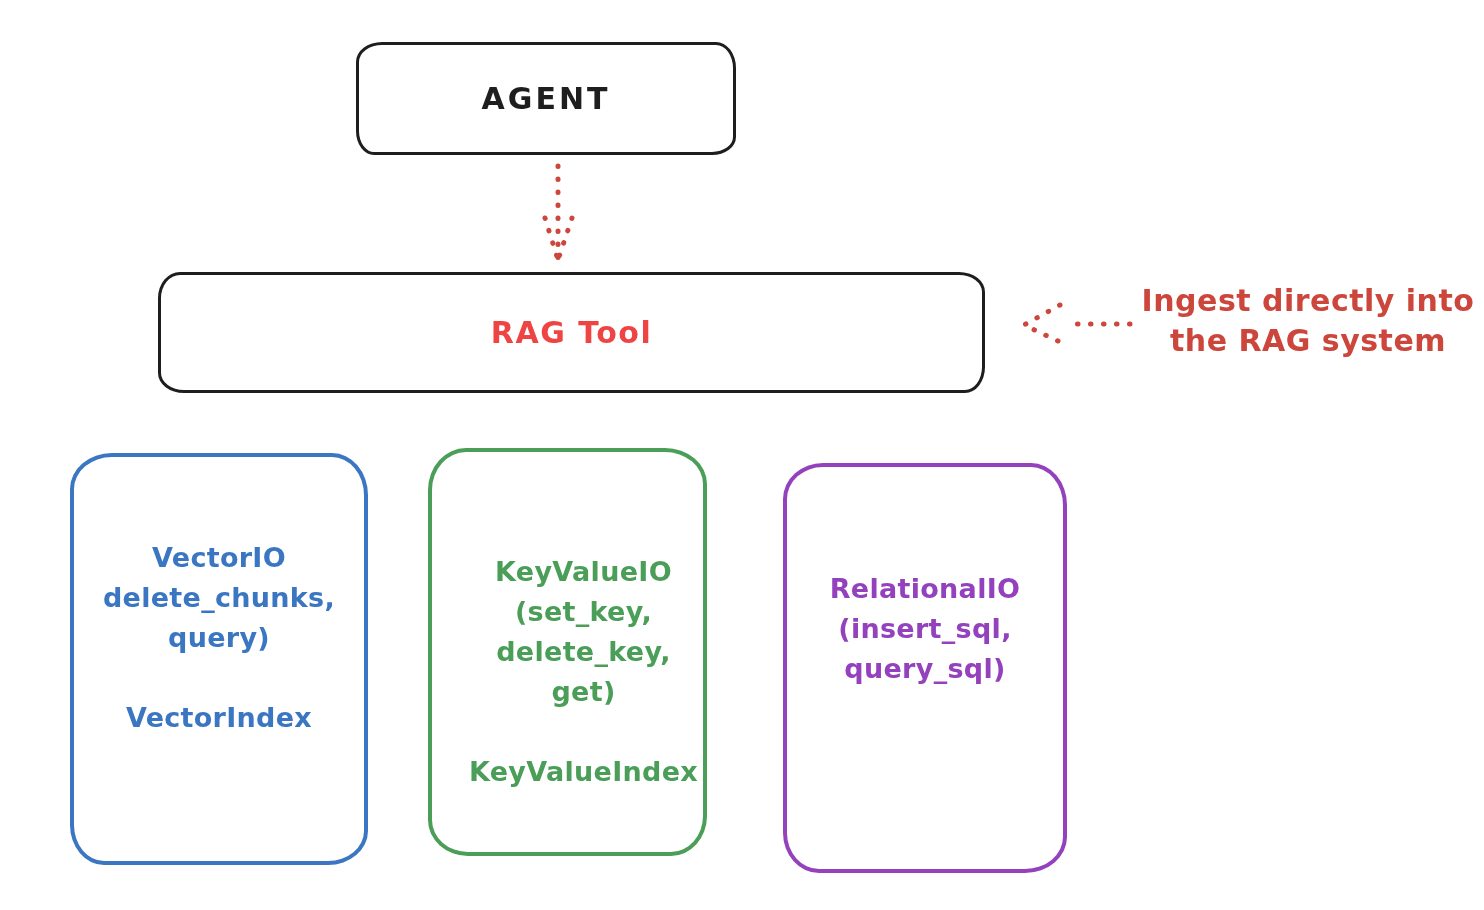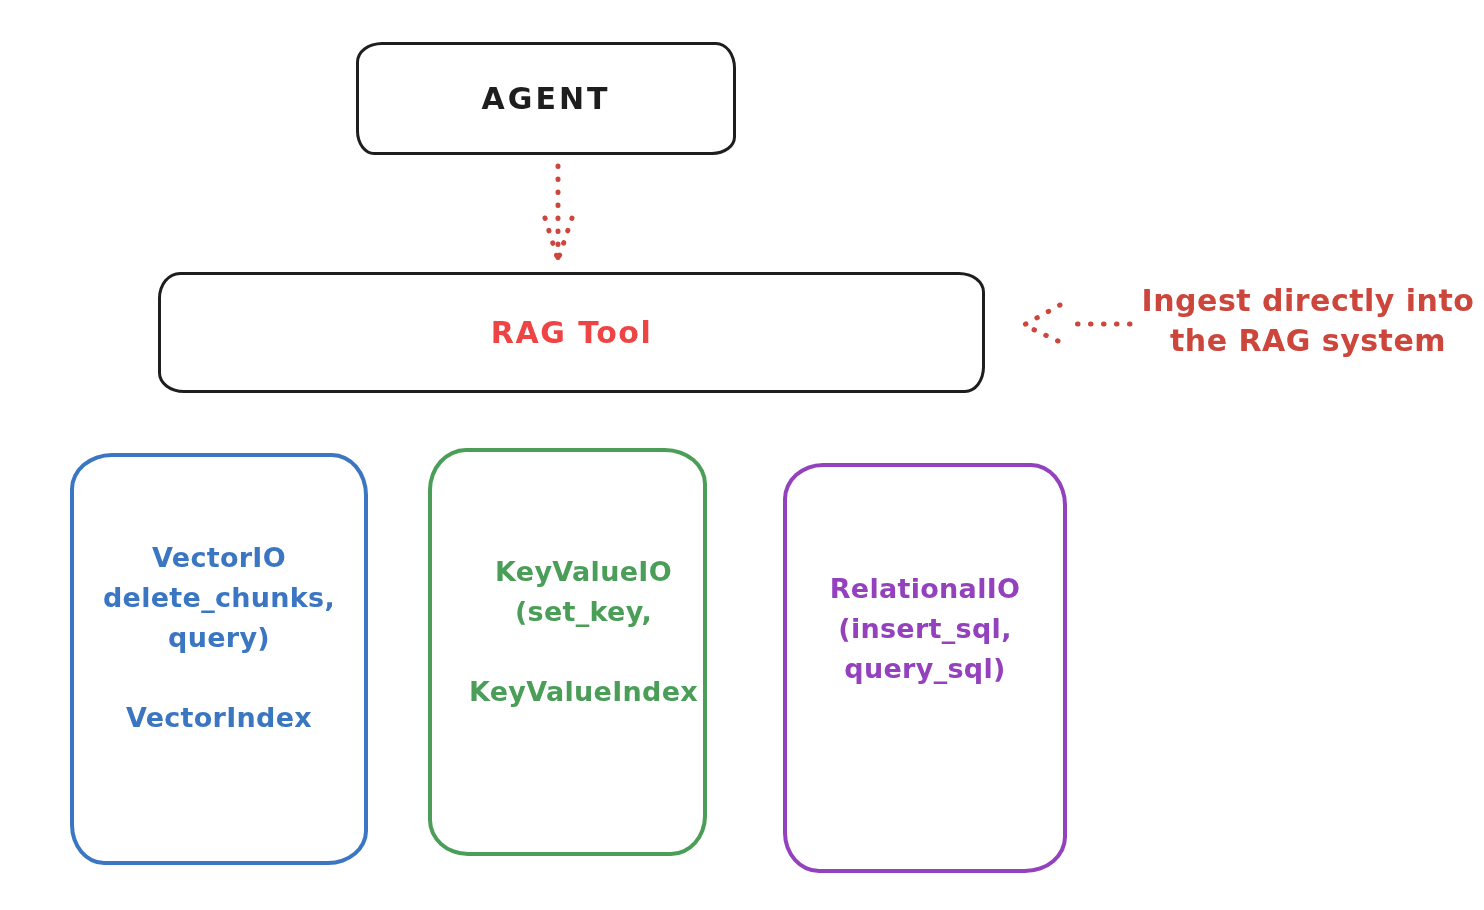--- a/index.html
+++ b/index.html
@@ -131,20 +131,21 @@
   <div class="store-node store-vector" style="color: rgb(58, 118, 194); border-color: rgb(58, 118, 194);">
     <div>VectorIO</div>
     <div>delete_chunks,</div>
     <div>query)</div>
     <div class="index-label">VectorIndex</div>
   </div>
 
   <div class="store-node store-keyvalue" style="color: rgb(74, 158, 88); border-color: rgb(74, 158, 88); padding-left: 32px;">
     <div>KeyValueIO</div>
     <div>(set_key,</div>
+    <div>delete_key, get)</div>
     <div class="index-label">KeyValueIndex</div>
   </div>
 
   <div class="store-node store-relational" style="color: rgb(148, 65, 189); border-color: rgb(148, 65, 189);">
     <div>RelationalIO</div>
     <div>(insert_sql,</div>
     <div>query_sql)</div>
   </div>
 
 </div>

